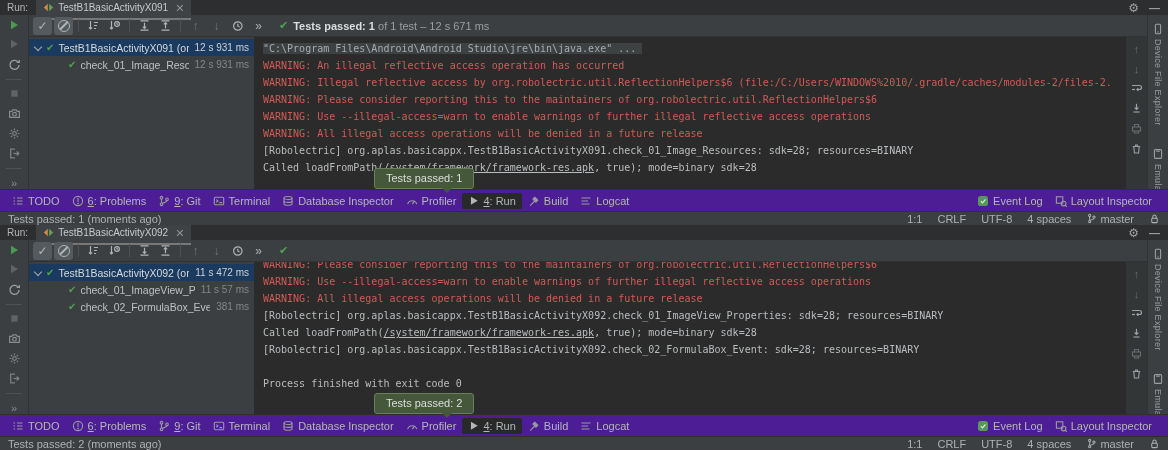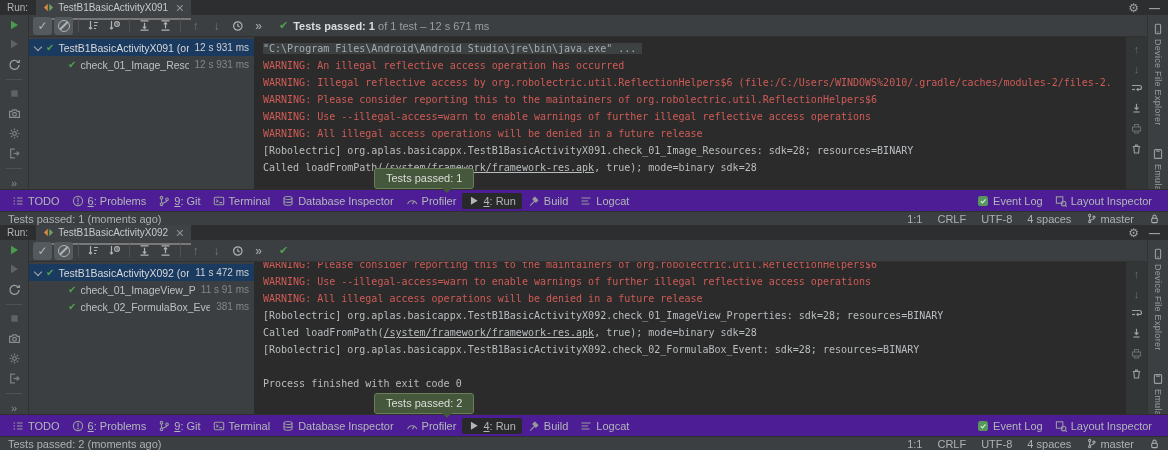--- a/index.html
+++ b/index.html
@@ -532,21 +532,21 @@
               <div class="trow selected" style="padding-left: 6px;">
                 <span class="chev"></span>
                 <span class="tcheck">✔</span>
                 <span class="tlabel">TestB1BasicActivityX092 (org.aplas.basicappx)</span>
                 <span class="ttime">11 s 472 ms</span>
               </div>
               <div class="trow" style="padding-left: 28px;">
                 <span class="chev-sp"></span>
                 <span class="tcheck">✔</span>
                 <span class="tlabel">check_01_ImageView_Properties</span>
-                <span class="ttime">11 s 91 ms</span>
+                <span class="ttime">11 s 57 ms</span>
               </div>
               <div class="trow" style="padding-left: 28px;">
                 <span class="chev-sp"></span>
                 <span class="tcheck">✔</span>
                 <span class="tlabel">check_02_FormulaBox_Event</span>
                 <span class="ttime">381 ms</span>
               </div>
             </div>
           <div class="consolewrap">
             <div class="console clip"><div class="cline error"><span class="ctext">WARNING: Please consider reporting this to the maintainers of org.robolectric.util.ReflectionHelpers$6</span></div><div class="cline error"><span class="ctext">WARNING: Use --illegal-access=warn to enable warnings of further illegal reflective access operations</span></div><div class="cline error"><span class="ctext">WARNING: All illegal access operations will be denied in a future release</span></div><div class="cline normal"><span class="ctext">[Robolectric] org.aplas.basicappx.TestB1BasicActivityX092.check_01_ImageView_Properties: sdk=28; resources=BINARY</span></div><div class="cline normal"><span class="ctext">Called loadFromPath(<span class="clink">/system/framework/framework-res.apk</span>, true); mode=binary sdk=28</span></div><div class="cline normal"><span class="ctext">[Robolectric] org.aplas.basicappx.TestB1BasicActivityX092.check_02_FormulaBox_Event: sdk=28; resources=BINARY</span></div><div class="cline normal"><span class="ctext">&nbsp;</span></div><div class="cline normal"><span class="ctext">Process finished with exit code 0</span></div></div>

